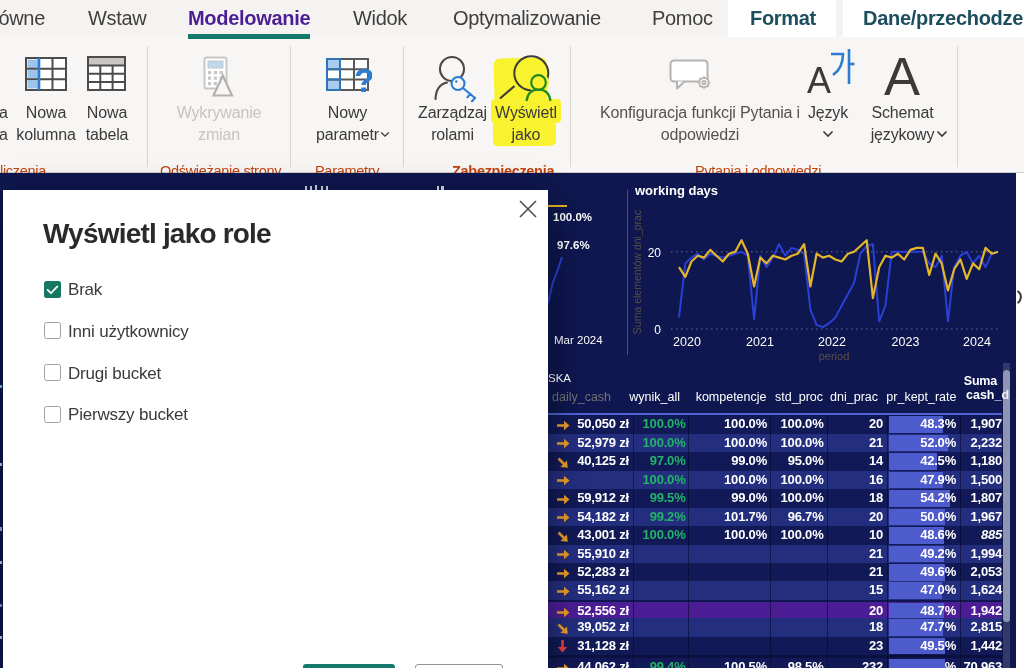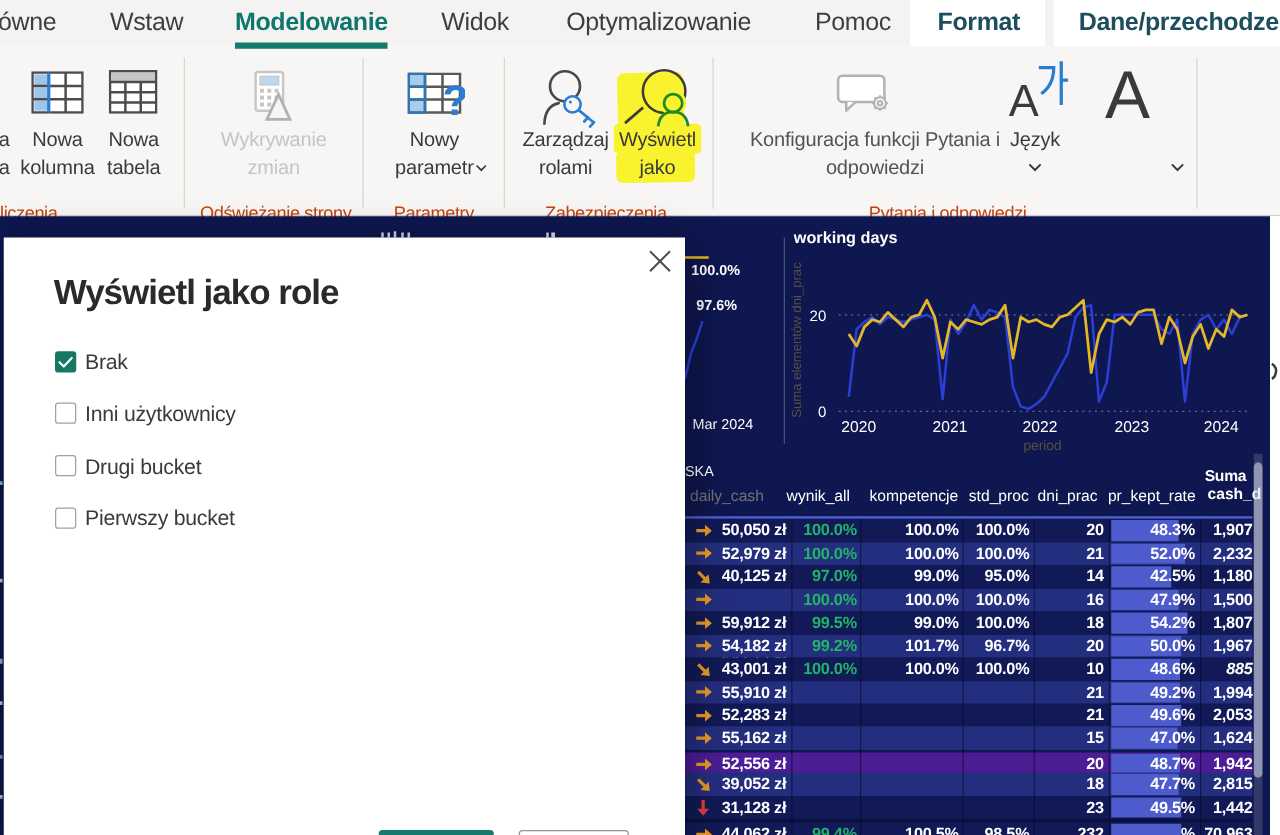--- a/index.html
+++ b/index.html
@@ -4,21 +4,21 @@
 <style>
   html,body{margin:0;padding:0;}
   body{width:1024px;height:668px;overflow:hidden;font-family:"Liberation Sans",sans-serif;}
   .abs{position:absolute;}
   #stage{position:relative;width:1024px;height:668px;background:#fff;overflow:hidden;}
 
   
   #ribbon{position:absolute;left:0;top:0;width:1024px;height:173px;background:#f7f6f5;border-bottom:1px solid #d0cecb;box-sizing:border-box;}
   #tabrow{position:absolute;left:0;top:0;width:1024px;height:36px;background:#f4f3f2;}
   .tab{position:absolute;top:0;height:36px;line-height:37px;font-size:20px;color:#3f3e3d;letter-spacing:-0.3px;white-space:nowrap;}
-  .tab.sel{color:#0f766e;font-weight:bold;}
+  .tab.sel{color:#4c1d95;font-weight:bold;}
   .tab.ctx{color:#1c4e5e;font-weight:bold;}
   .whitetab{position:absolute;top:0;height:37px;background:#fff;}
   #greenline{position:absolute;left:188px;top:34px;width:122px;height:5px;background:#15796b;}
   .btnlabel{position:absolute;font-size:16px;line-height:22px;color:#3b3a39;text-align:center;letter-spacing:-0.15px;white-space:nowrap;}
   .btnlabel.dis{color:#c6c4c2;}
   .grplabel{position:absolute;top:151px;font-size:14.5px;color:#c2410c;text-align:left;white-space:nowrap;letter-spacing:-0.3px;margin-top:12px;}
   .vdiv{position:absolute;top:46px;width:1px;height:121px;background:#d8d6d3;}
 
   
   #report{position:absolute;left:0;top:173px;width:1016px;height:495px;background:#0e174f;overflow:hidden;}
@@ -58,38 +58,39 @@
 
     <div class="vdiv" style="left:147px;"></div>
     <div class="vdiv" style="left:290px;"></div>
     <div class="vdiv" style="left:403px;"></div>
     <div class="vdiv" style="left:570px;"></div>
     <div class="vdiv" style="left:957px;"></div>
 
     <div class="grplabel" style="left:0px;">liczenia</div>
     <div class="grplabel" style="left:160px;width:130px;">Odświeżanie strony</div>
     <div class="grplabel" style="left:315px;width:62px;">Parametry</div>
-    <div class="grplabel" style="left:436px;width:100px;">Zabezpieczenia</div>
+    <div class="grplabel" style="left:452px;width:100px;font-weight:bold;">Zabezpieczenia</div>
     <div class="grplabel" style="left:695px;width:140px;">Pytania i odpowiedzi</div>
 
     <div class="abs" style="left:494px;top:58px;width:53px;height:45px;background:#f9f22e;border-radius:6px;transform:rotate(-1.5deg);"></div>
     <div class="abs" style="left:491px;top:99px;width:70px;height:24px;background:#f9f22e;border-radius:4px;"></div>
     <div class="abs" style="left:493px;top:121px;width:63px;height:25px;background:#f9f22e;border-radius:5px;transform:rotate(-0.8deg);"></div>
 
     <div class="btnlabel" style="left:-1px;top:102px;">a</div>
     <div class="btnlabel" style="left:-1px;top:124px;">a</div>
 
     <div class="btnlabel" style="left:3px;top:102px;width:86px;">Nowa<br>kolumna</div>
     <div class="btnlabel" style="left:72px;top:102px;width:70px;">Nowa<br>tabela</div>
     <div class="btnlabel dis" style="left:156px;top:102px;width:126px;">Wykrywanie<br>zmian</div>
     <div class="btnlabel" style="left:300px;top:102px;width:95px;">Nowy<br>parametr</div>
     <div class="btnlabel" style="left:405px;top:102px;width:95px;">Zarządzaj<br>rolami</div>
     <div class="btnlabel" style="left:578px;top:102px;width:244px;color:#555351;">Konfiguracja funkcji Pytania i<br>odpowiedzi</div>
     <div class="btnlabel" style="left:478px;top:102px;width:96px;">Wyświetl<br>jako</div>
     <div class="btnlabel" style="left:800px;top:102px;width:56px;">Język</div>
+    <div class="btnlabel" style="left:855px;top:102px;width:95px;">Schemat<br>językowy</div>
 
     <svg class="abs" style="left:25px;top:57px;" width="42" height="34" viewBox="0 0 42 34">
       <rect x="1" y="1" width="40" height="32" fill="#fff" stroke="#4e4c4a" stroke-width="2"></rect>
       <rect x="2.5" y="2.5" width="10.5" height="8.5" fill="#9cc5ec"></rect>
       <rect x="2.5" y="13" width="10.5" height="8.5" fill="#9cc5ec"></rect>
       <rect x="2.5" y="23.5" width="10.5" height="8" fill="#9cc5ec"></rect>
       <path d="M27.5 1 V33 M1 11.7 H41 M1 22.3 H41" stroke="#4e4c4a" stroke-width="2" fill="none"></path>
       <path d="M14 1 V33" stroke="#2e7cd6" stroke-width="2.6" fill="none"></path>
     </svg>
 

